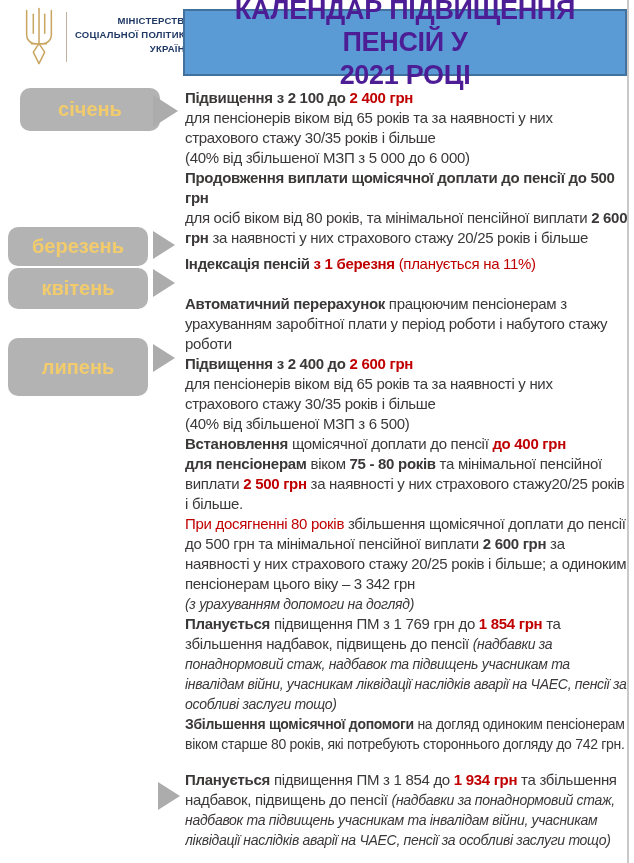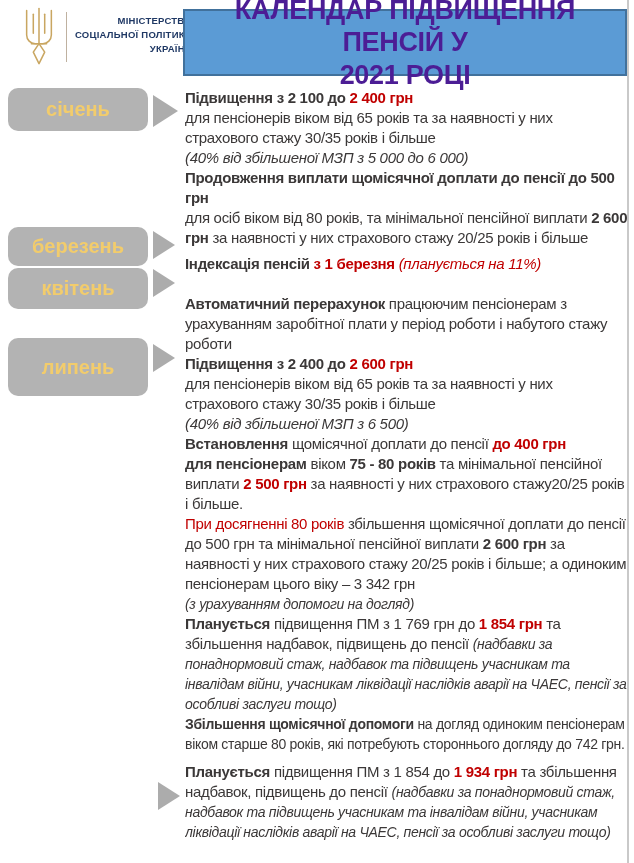--- a/index.html
+++ b/index.html
@@ -48,21 +48,21 @@
   }
   
   .month{
     position:absolute;left:8px;width:140px;
     background:var(--month-bg);
     border-radius:10px;
     display:flex;align-items:center;justify-content:center;
     color:var(--month-text);
     font-weight:bold;font-size:20px;
   }
-  .m-jan{top:88px;height:43px;}
+  .m-jan{top:88px;height:43px;margin-left:12px;}
   .m-mar{top:227px;height:39px;}
   .m-apr{top:268px;height:41px;}
   .m-jul{top:338px;height:58px;}
   .m-dec{top:773px;height:46px;width:146px;left:10px;}
   .arrow{
     position:absolute;left:153px;width:0;height:0;
     border-top:14px solid transparent;
     border-bottom:14px solid transparent;
     border-left:22px solid #ACACAC;
   }
@@ -74,33 +74,33 @@
   
   .text-col{
     position:absolute;left:185px;top:0;width:444px;height:863px;
     overflow:hidden;
   }
   .section{display:block;}
   .s-jan{margin-top:88px;}
   .s-mar{margin-top:6px;}
   .s-apr{margin-top:20px;}
   .s-jul{}
-  .s-dec{margin-top:8px;}
+  .s-dec{margin-top:16px;}
   .para{
     font-size:15px;line-height:20px;
     color:var(--body-text);
     white-space:pre-wrap;
     letter-spacing:-.3px;
   }
   .seg-b{font-weight:bold;}
   .seg-r{}
   .seg-br{font-weight:bold;color:var(--accent-red);}
   .seg-rr{color:var(--accent-red);}
-  .seg-i{font-style:italic;}
-  .seg-ir{font-style:italic;color:var(--accent-red);}
+  .seg-i{}
+  .seg-ir{color:var(--accent-red);}
   .seg-is{font-style:italic;font-size:14px;}
   .seg-bs{font-weight:bold;font-size:14px;text-align:center;}
   .seg-rs{font-size:14px;}
 </style>
 </head>
 <body>
 
 <div class="page">
 
   <div class="logo-block">

